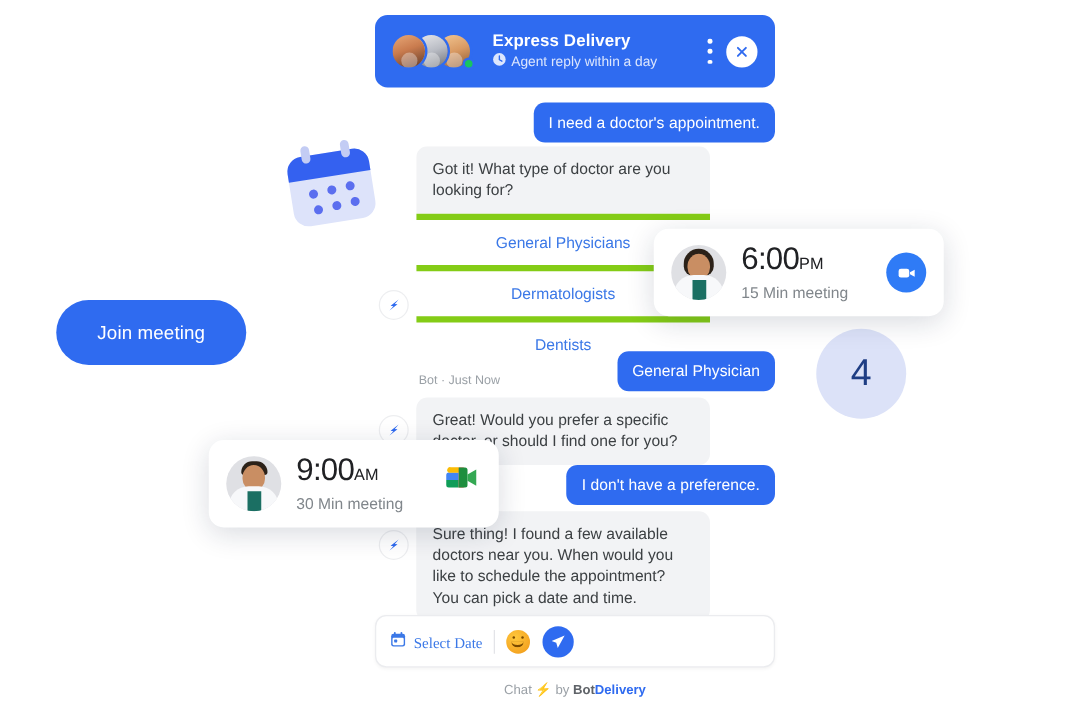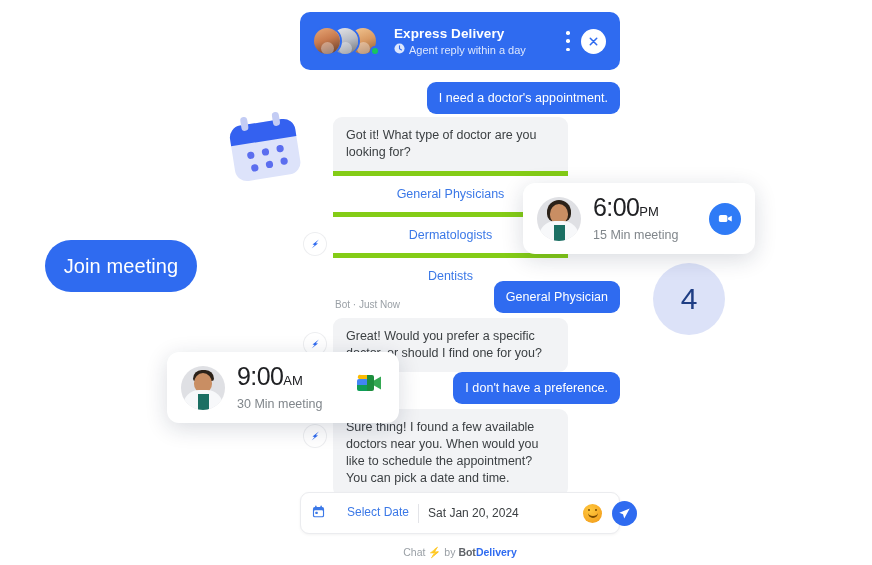--- a/index.html
+++ b/index.html
@@ -188,25 +188,26 @@
     height: 42px;
     background: #ffffff;
     border: 1px solid #EBECEF;
     border-radius: 9px;
     display: flex;
     align-items: center;
     padding: 0 10px 0 11px;
     box-shadow: 0 1px 3px rgba(0,0,0,.05);
   }
   .select-date {
-    display: flex; align-items: flex-start; gap: 22px;
+    display: flex; align-items: flex-end; gap: 6px;
     color: #3B78E7;
     font-size: 12px;
     cursor: pointer;
     flex: 0 0 auto;
+    font-family: Liberation Serif, serif;
   }
   .divider-v {
     width: 1px; height: 19px;
     background: #E3E4E8;
     margin: 0 9px;
     flex: 0 0 auto;
   }
   .date-val {
     flex: 1 1 auto;
     color: #3C4043;
@@ -348,21 +349,21 @@
   }
 
   
   .join-btn {
     position: absolute;
     left: 45px; top: 240px;
     width: 152px; height: 52px;
     background: #2F6BF0;
     border-radius: 26px;
     color: #ffffff;
-    font-size: 20px;
+    font-size: 15px;
     display: flex; align-items: center; justify-content: center;
     cursor: pointer;
     letter-spacing: .1px;
   }
   .cal-art {
     position: absolute;
     left: 224px; top: 113px;
     width: 82px; height: 72px;
     transform: rotate(-9deg);
   }
@@ -497,21 +498,20 @@
             <rect x="1" y="2.2" width="12" height="11" rx="2" fill="#3B78E7"></rect>
             <rect x="2.2" y="5.6" width="9.6" height="6.4" rx="1" fill="#ffffff"></rect>
             <rect x="3.6" y="7.2" width="2.6" height="2.4" rx="0.5" fill="#3B78E7"></rect>
             <rect x="3.4" y="0.6" width="1.5" height="3" rx="0.7" fill="#3B78E7"></rect>
             <rect x="9.1" y="0.6" width="1.5" height="3" rx="0.7" fill="#3B78E7"></rect>
           </svg>
         </span>
         <span>Select Date</span>
       </div>
       <div class="divider-v"></div>
-      <input class="date-val" type="text" readonly="" value="Sat Jan 20, 2024" style="">
       <div class="emoji-btn">
           <span class="emoji-mouth"></span>
         </div>
       <div class="send-btn">
         <svg width="13" height="13" viewBox="0 0 14 14">
           <path d="M12.6 1.6L1.4 6.2l4 1.5 1.3 4.6z" fill="#ffffff"></path>
         </svg>
       </div>
     </div>
 

